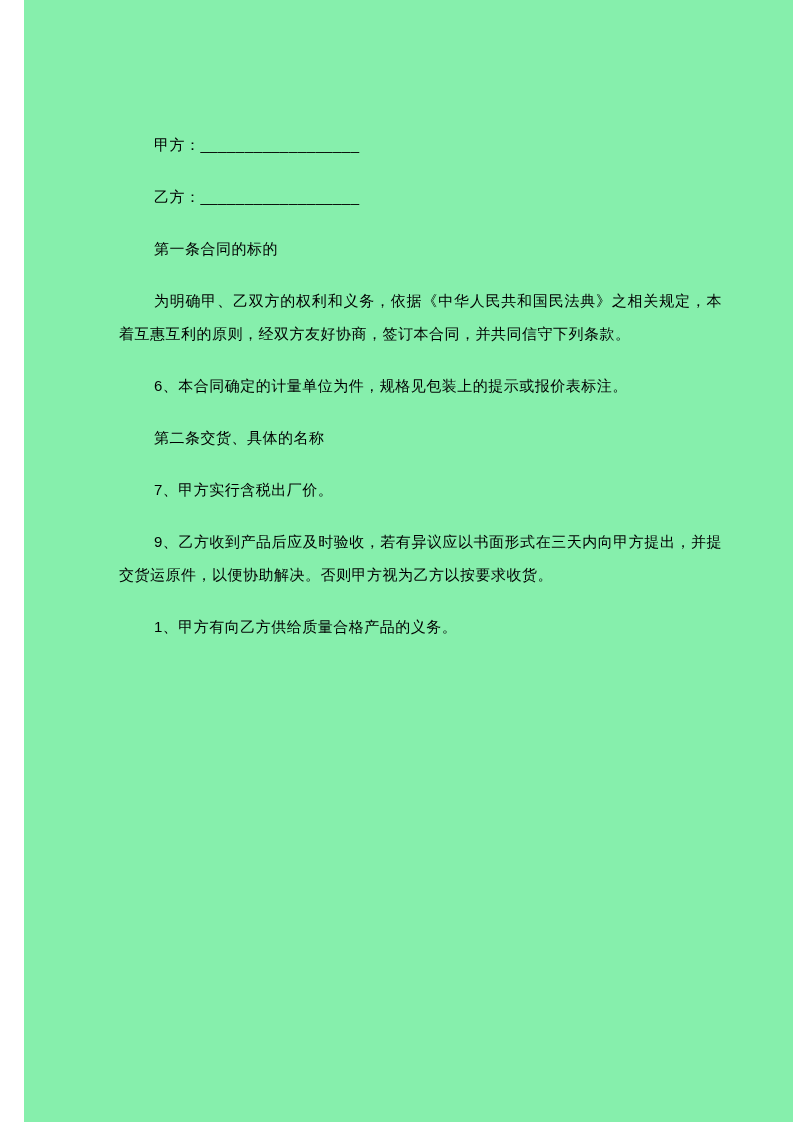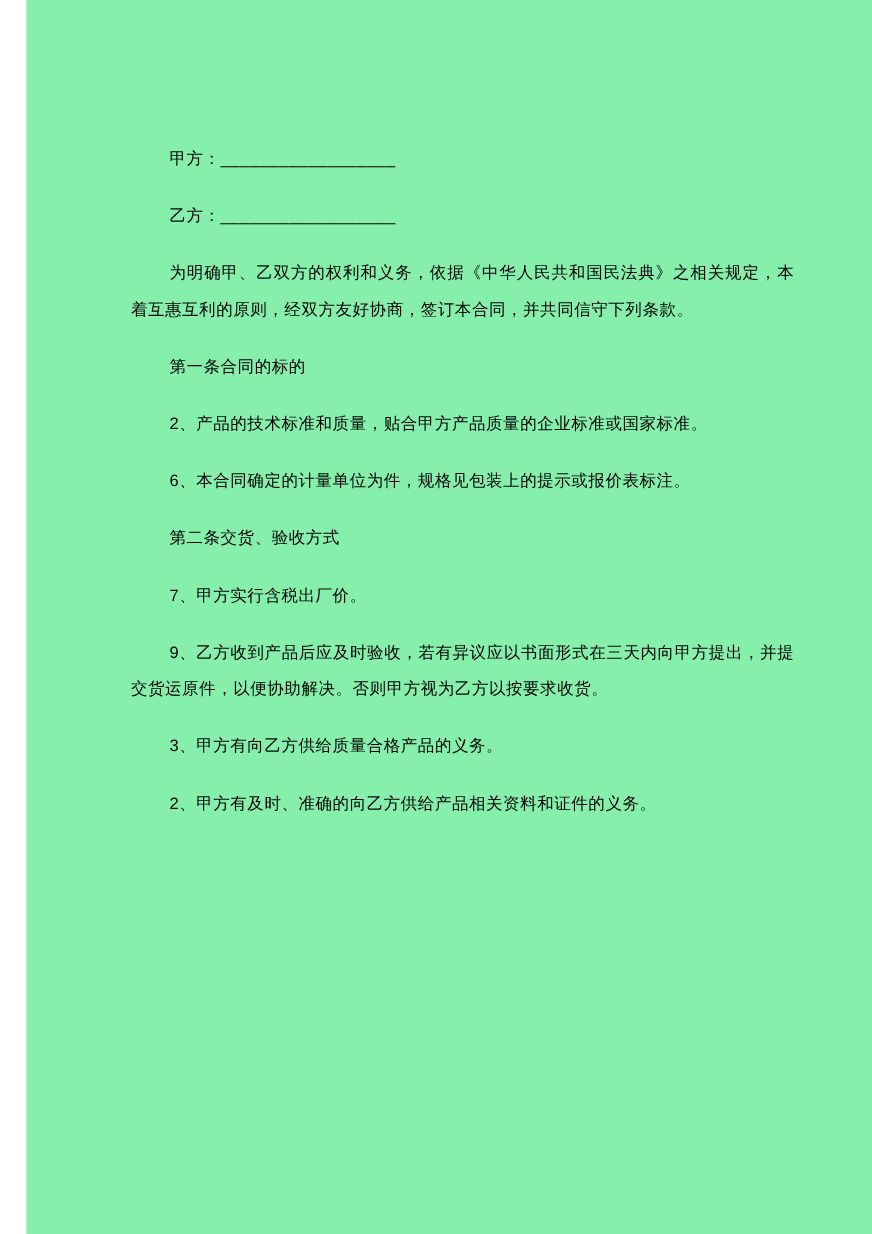--- a/index.html
+++ b/index.html
@@ -28,22 +28,20 @@
     text-align: justify;
     word-break: break-all;
   }
 </style>
 </head>
 <body>
 
 <div class="page">
   <p class="doc-paragraph">甲方：__________________</p>
   <p class="doc-paragraph">乙方：__________________</p>
+  <p class="doc-paragraph">第一条合同的标的</p>
   <p class="doc-paragraph">为明确甲、乙双方的权利和义务，依据《中华人民共和国民法典》之相关规定，本着互惠互利的原则，经双方友好协商，签订本合同，并共同信守下列条款。</p>
-  <p class="doc-paragraph">第一条合同的标的</p>
-  <p class="doc-paragraph">2、产品的技术标准和质量，贴合甲方产品质量的企业标准或国家标准。</p>
   <p class="doc-paragraph">6、本合同确定的计量单位为件，规格见包装上的提示或报价表标注。</p>
-  <p class="doc-paragraph">第二条交货、验收方式</p>
+  <p class="doc-paragraph">第二条交货、具体的名称</p>
   <p class="doc-paragraph">7、甲方实行含税出厂价。</p>
   <p class="doc-paragraph">9、乙方收到产品后应及时验收，若有异议应以书面形式在三天内向甲方提出，并提交货运原件，以便协助解决。否则甲方视为乙方以按要求收货。</p>
-  <p class="doc-paragraph">3、甲方有向乙方供给质量合格产品的义务。</p>
-  <p class="doc-paragraph">2、甲方有及时、准确的向乙方供给产品相关资料和证件的义务。</p>
+  <p class="doc-paragraph">1、甲方有向乙方供给质量合格产品的义务。</p>
 </div>
 
 </body></html>

